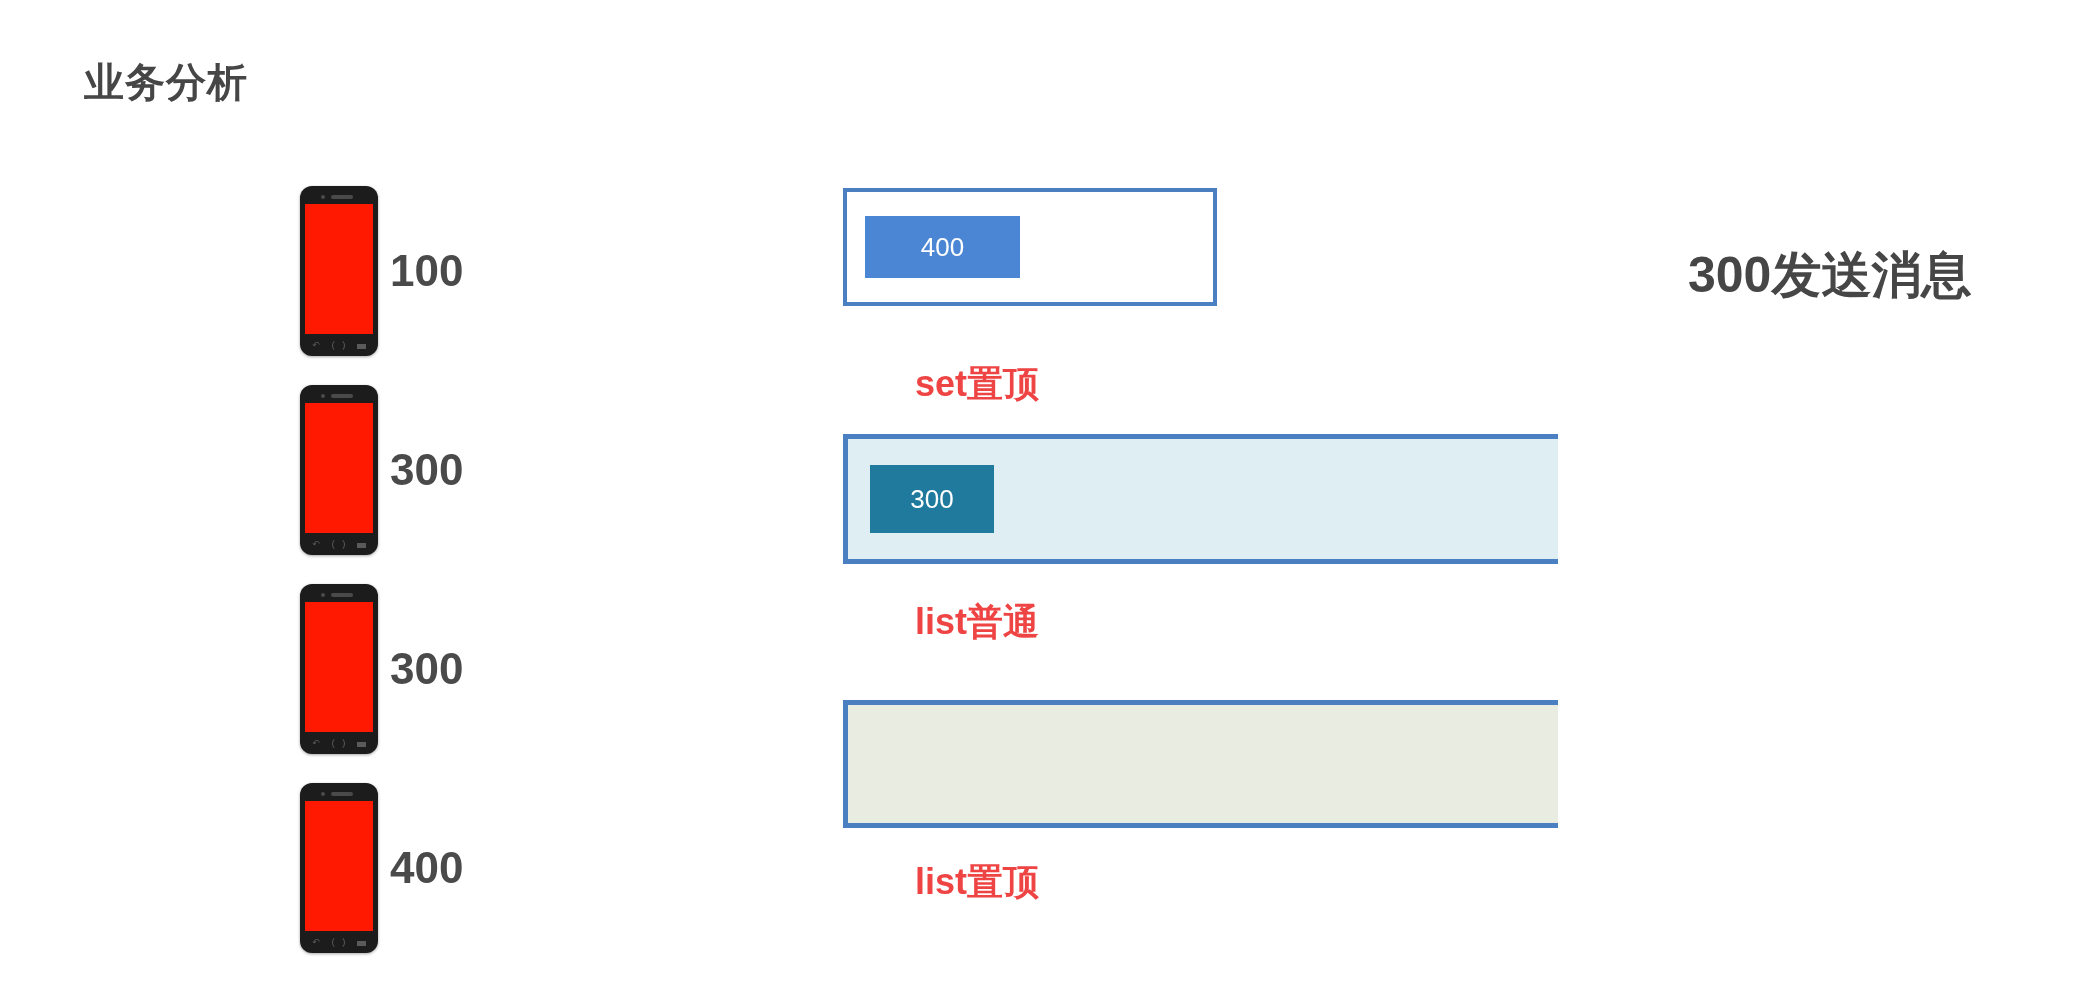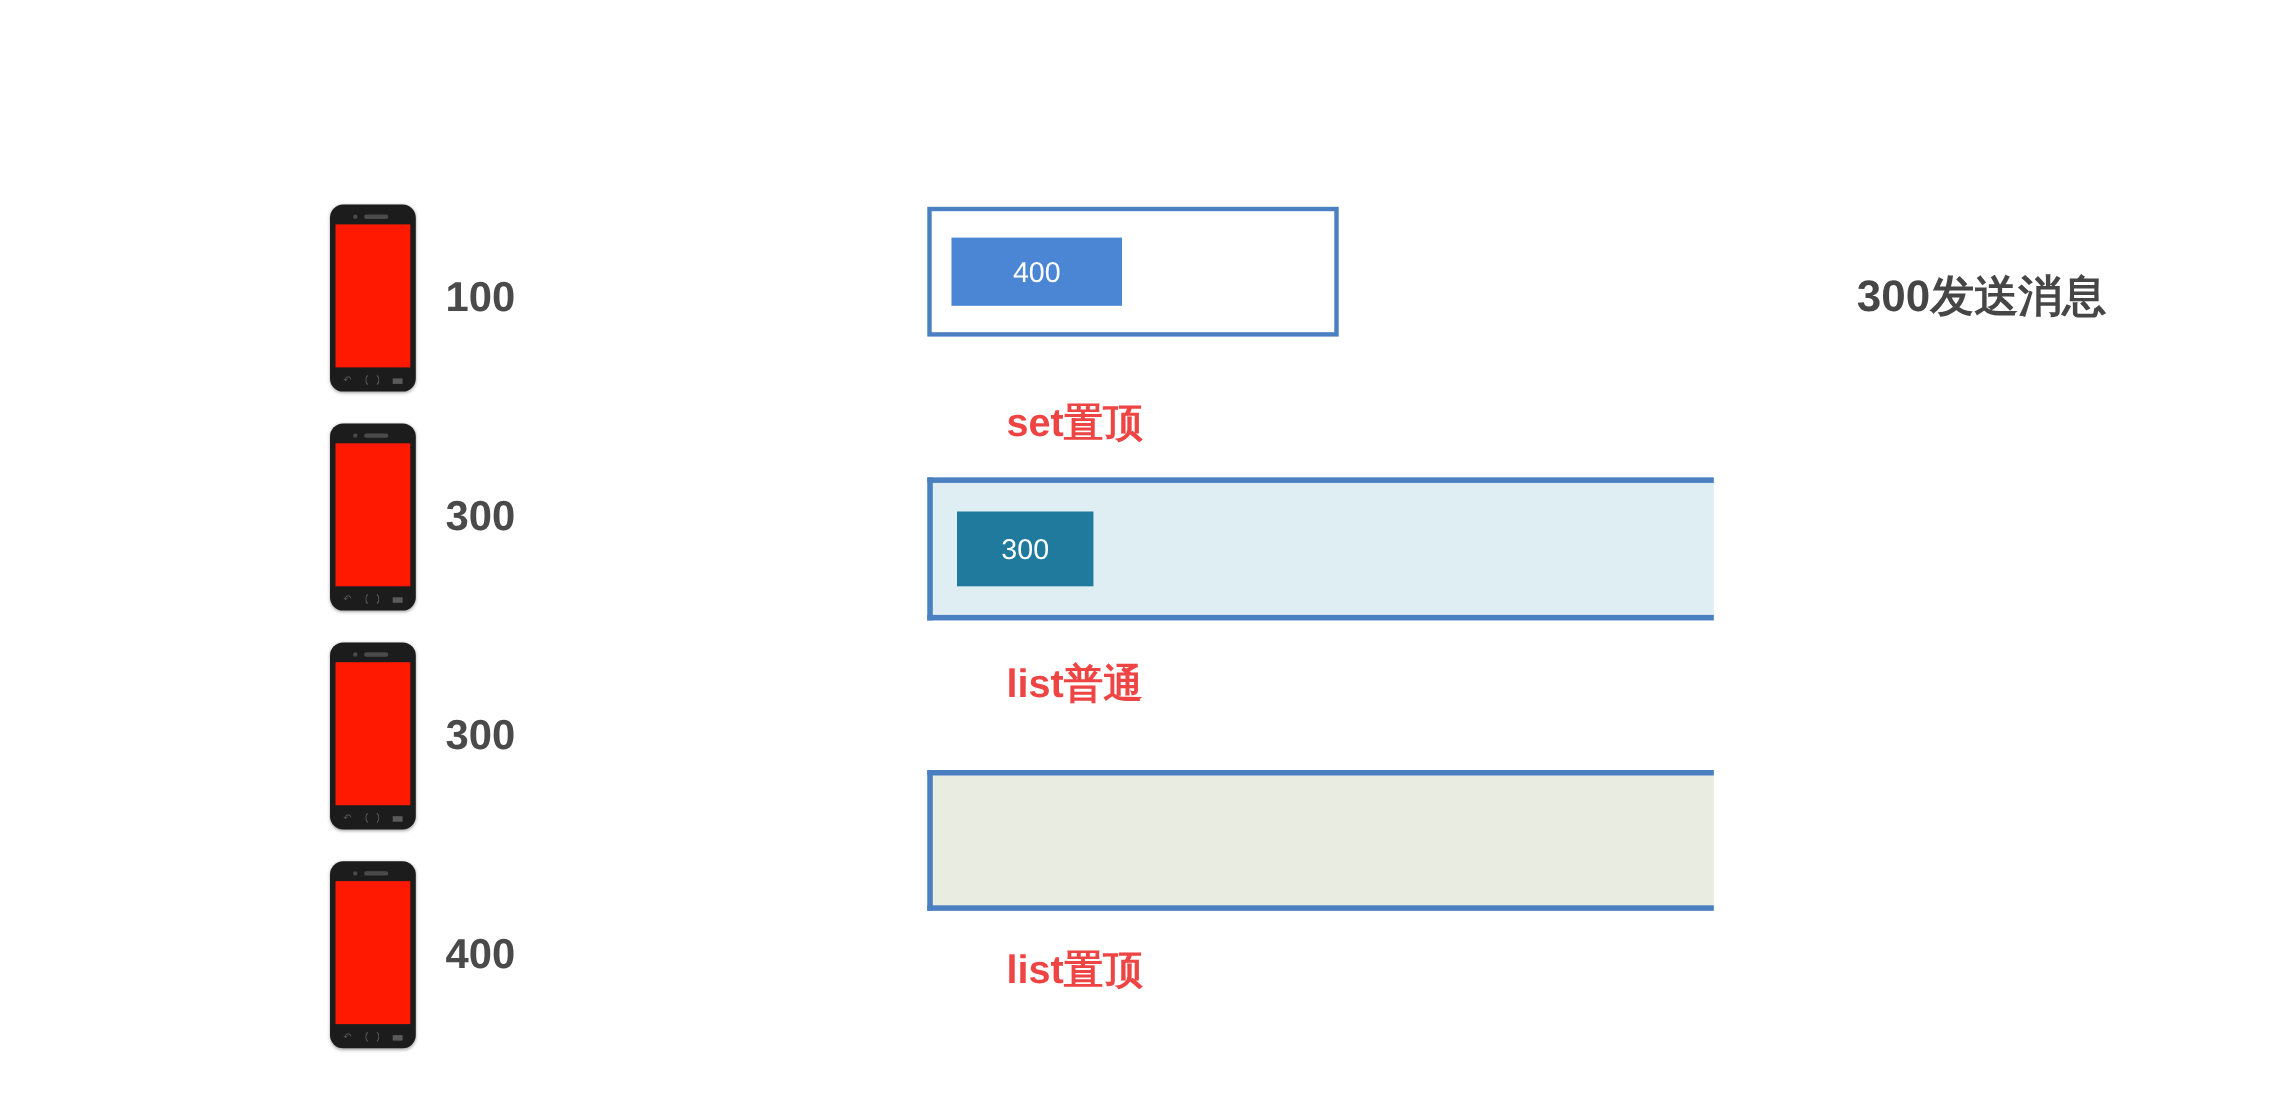--- a/index.html
+++ b/index.html
@@ -96,22 +96,22 @@
   }
   .nav-recent {
     position: absolute;
     right: 12px;
     bottom: 7px;
     width: 9px;
     height: 5px;
     background: #5a5a5a;
   }
   .phone-value {
-    margin-left: 27px;
-    font-size: 38px;
+    margin-left: 12px;
+    font-size: 44px;
     font-weight: bold;
     color: #4a4a4a;
     white-space: nowrap;
   }
 
   
   .set-box {
     position: absolute;
     left: 843px;
     top: 188px;
@@ -178,32 +178,33 @@
     font-weight: bold;
     color: #ef4444;
     white-space: nowrap;
   }
 
   
   .right-note {
     position: absolute;
     left: 1688px;
     top: 242px;
-    font-size: 40px;
+    font-size: 50px;
     font-weight: bold;
     color: #464646;
     white-space: nowrap;
     text-align: center;
   }
 </style>
 </head>
 <body>
 
 <div id="canvas">
 
+  <div class="page-title">业务分析</div>
 
   <div class="phone-row" style="left:300px; top:186px;">
     <div class="phone">
       <div class="phone-cam"></div>
       <div class="phone-speaker"></div>
       <div class="phone-screen"></div>
       <div class="nav-back">↶</div>
       <div class="nav-home"></div>
       <div class="nav-recent"></div>
     </div>

